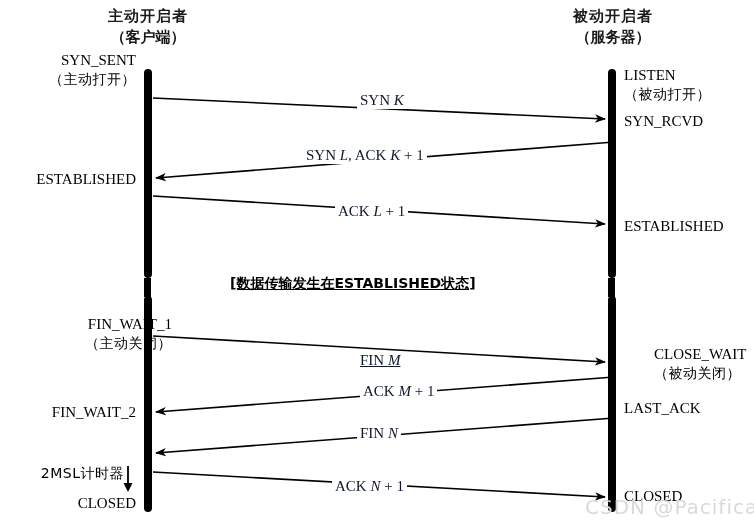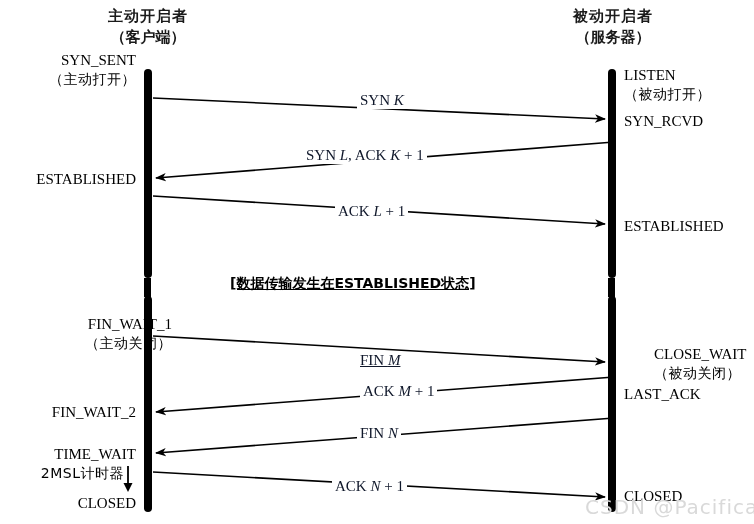--- a/index.html
+++ b/index.html
@@ -171,23 +171,20 @@
 
   <div class="state left" style="left:0px; top:315px; width:136px;margin-left:36px;">
     <div>FIN_WAIT_1</div>
     <div class="cn">（主动关闭）</div>
   </div>
 
   <div class="state left" style="left:0px; top:403px; width:136px;">
     <div>FIN_WAIT_2</div>
   </div>
 
-  <div class="state left" style="left:0px; top:445px; width:136px;">
-    <div>TIME_WAIT</div>
-  </div>
 
   <div class="state left" style="left:0px; top:464px; width:124px;">
     <div class="cn">2MSL计时器</div>
   </div>
 
   <div class="state left" style="left:0px; top:494px; width:136px;">
     <div>CLOSED</div>
   </div>
 
   <div class="state right" style="left:624px; top:66px; width:130px;">
@@ -201,21 +198,21 @@
 
   <div class="state right" style="left:624px; top:217px; width:130px;">
     <div>ESTABLISHED</div>
   </div>
 
   <div class="state right" style="left:636px; top:345px; width:130px;margin-left:18px;">
     <div>CLOSE_WAIT</div>
     <div class="cn">（被动关闭）</div>
   </div>
 
-  <div class="state right" style="left:624px; top:385px; width:130px;">
+  <div class="state right" style="left:624px; top:399px; width:130px;">
     <div>LAST_ACK</div>
   </div>
 
   <div class="state right" style="left:624px; top:487px; width:130px;">
     <div>CLOSED</div>
   </div>
 
   <div class="msg" style="left:357px; top:92px;">
     <span>SYN <i>K</i></span>
   </div>

